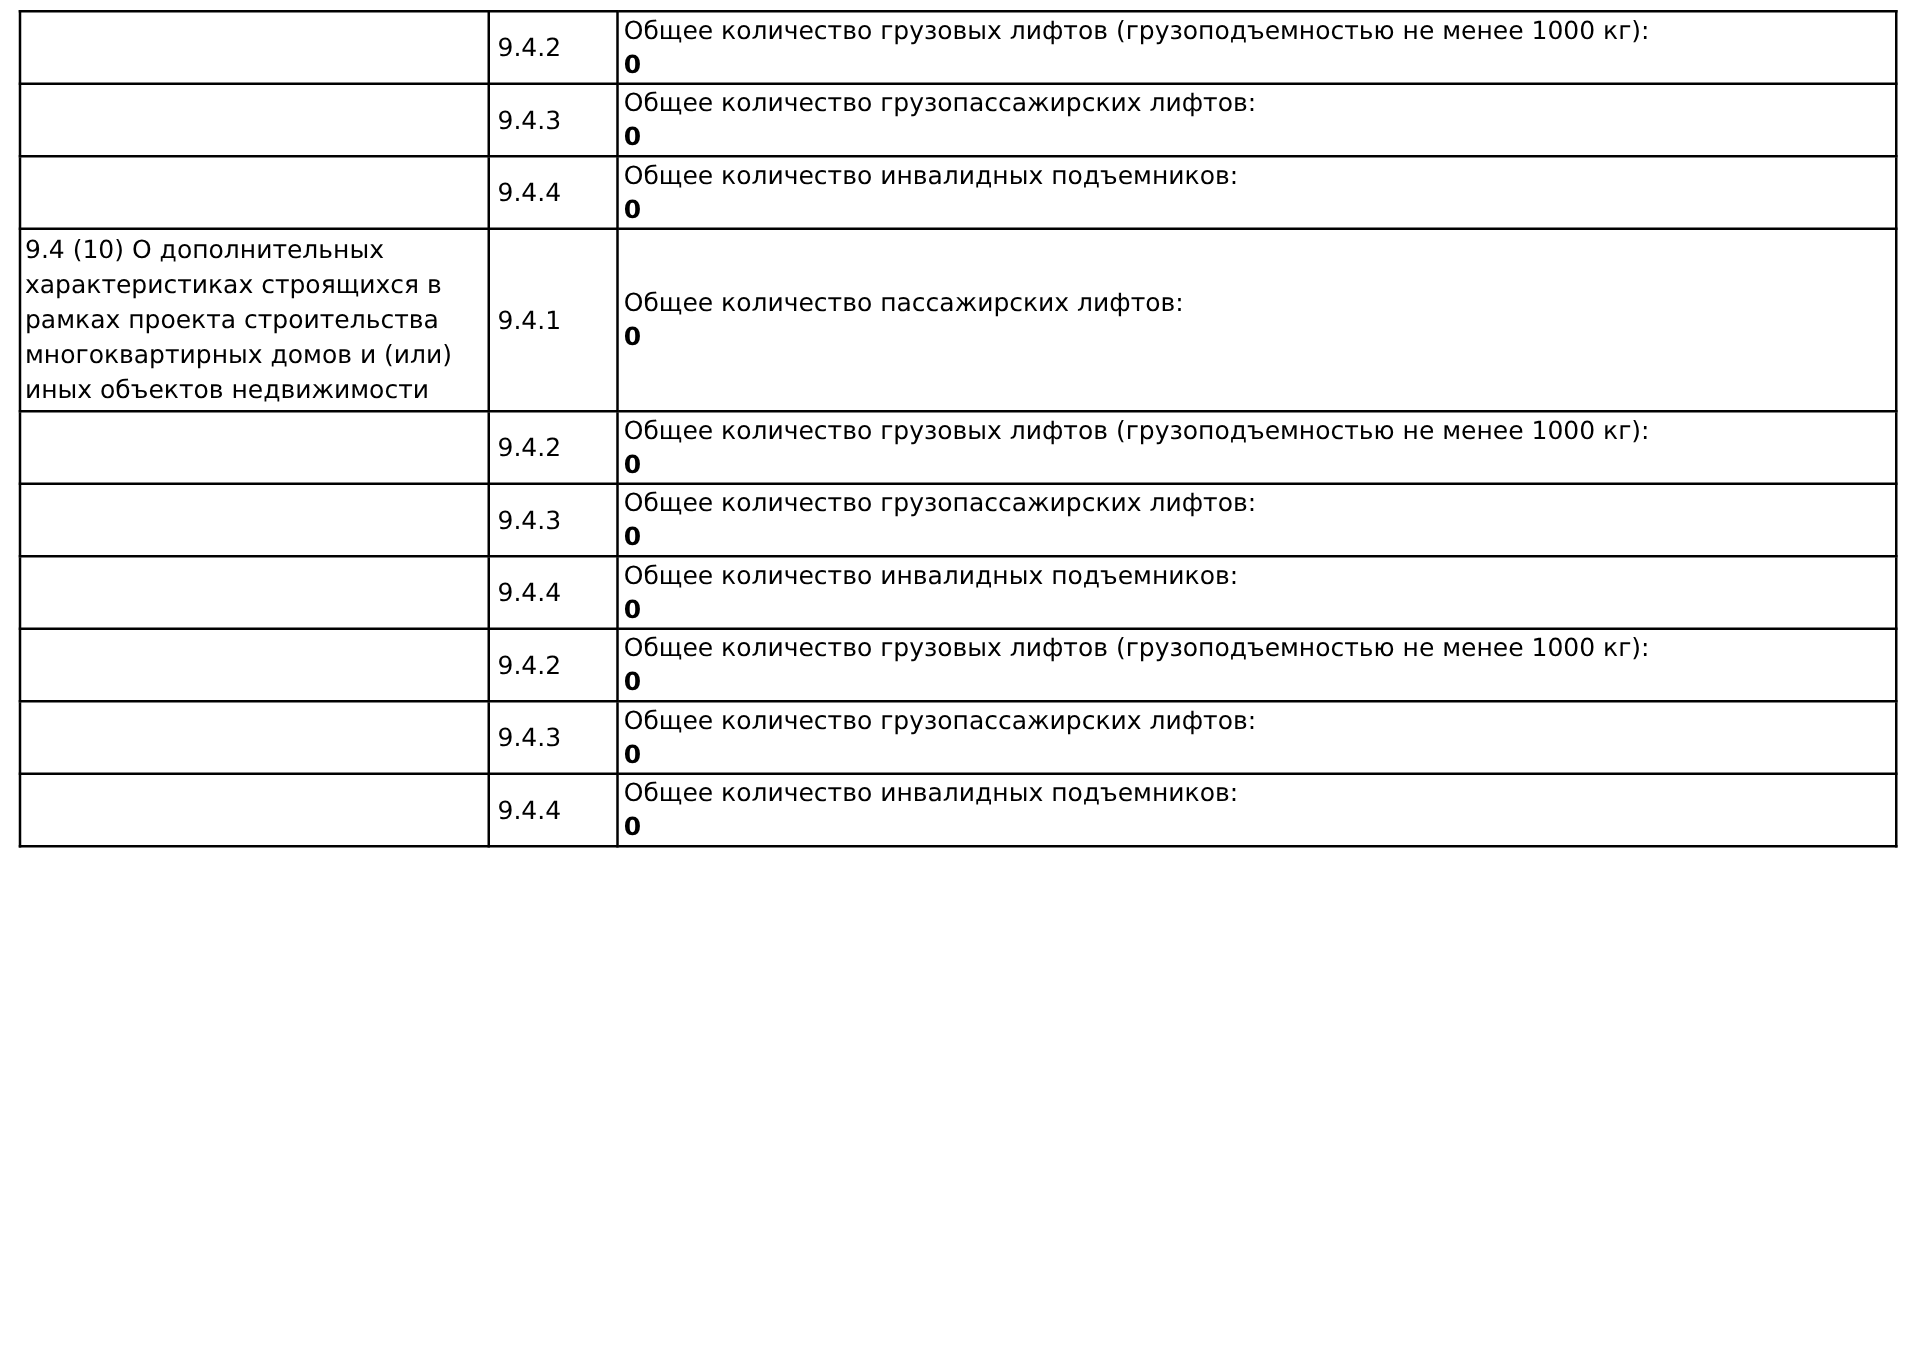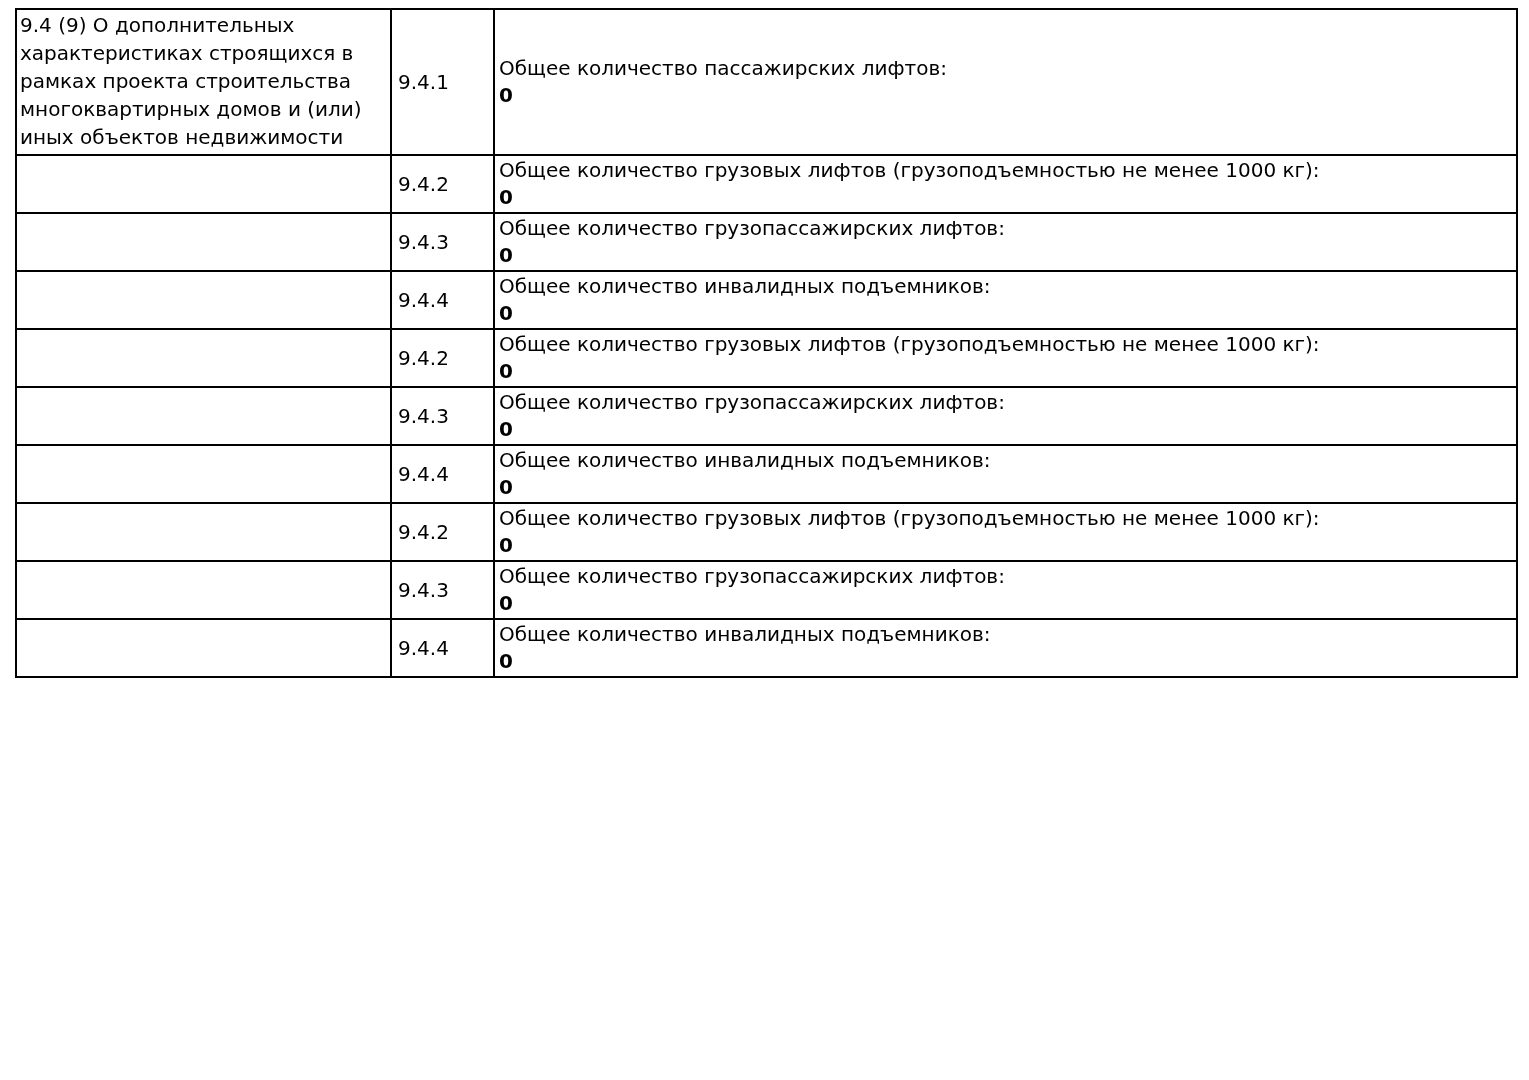--- a/index.html
+++ b/index.html
@@ -47,22 +47,47 @@
   td.c3 .val { line-height: 27px; font-weight: bold; }
   tr.tall  { height: 146px; }
   tr.short { height: 58px;  }
 </style>
 </head>
 <body>
 
 <table class="decl">
 
   <tbody>
-      <tr class="tall">
-    <td class="c1">9.4 (9) О дополнительных характеристиках строящихся в рамках проекта строительства многоквартирных домов и (или) иных объектов недвижимости</td>
+  <tr class="short">
+    <td class="c1"></td>
+    <td class="c2">9.4.2</td>
+    <td class="c3">
+      <div class="lbl">Общее количество грузовых лифтов (грузоподъемностью не менее 1000 кг):</div>
+      <div class="val">0</div>
+    </td>
+  </tr>
+  <tr class="short">
+    <td class="c1"></td>
+    <td class="c2">9.4.3</td>
+    <td class="c3">
+      <div class="lbl">Общее количество грузопассажирских лифтов:</div>
+      <div class="val">0</div>
+    </td>
+  </tr>
+  <tr class="short">
+    <td class="c1"></td>
+    <td class="c2">9.4.4</td>
+    <td class="c3">
+      <div class="lbl">Общее количество инвалидных подъемников:</div>
+      <div class="val">0</div>
+    </td>
+  </tr>
+
+  <tr class="tall">
+    <td class="c1">9.4 (10) О дополнительных характеристиках строящихся в рамках проекта строительства многоквартирных домов и (или) иных объектов недвижимости</td>
     <td class="c2">9.4.1</td>
     <td class="c3">
       <div class="lbl">Общее количество пассажирских лифтов:</div>
       <div class="val">0</div>
     </td>
   </tr>
   <tr class="short">
     <td class="c1"></td>
     <td class="c2">9.4.2</td>
     <td class="c3">
@@ -104,39 +129,14 @@
     </td>
   </tr>
   <tr class="short">
     <td class="c1"></td>
     <td class="c2">9.4.4</td>
     <td class="c3">
       <div class="lbl">Общее количество инвалидных подъемников:</div>
       <div class="val">0</div>
     </td>
   </tr>
-
-  <tr class="short">
-    <td class="c1"></td>
-    <td class="c2">9.4.2</td>
-    <td class="c3">
-      <div class="lbl">Общее количество грузовых лифтов (грузоподъемностью не менее 1000 кг):</div>
-      <div class="val">0</div>
-    </td>
-  </tr>
-  <tr class="short">
-    <td class="c1"></td>
-    <td class="c2">9.4.3</td>
-    <td class="c3">
-      <div class="lbl">Общее количество грузопассажирских лифтов:</div>
-      <div class="val">0</div>
-    </td>
-  </tr>
-  <tr class="short">
-    <td class="c1"></td>
-    <td class="c2">9.4.4</td>
-    <td class="c3">
-      <div class="lbl">Общее количество инвалидных подъемников:</div>
-      <div class="val">0</div>
-    </td>
-  </tr>
 </tbody>
   </table>
 
 </body></html>

